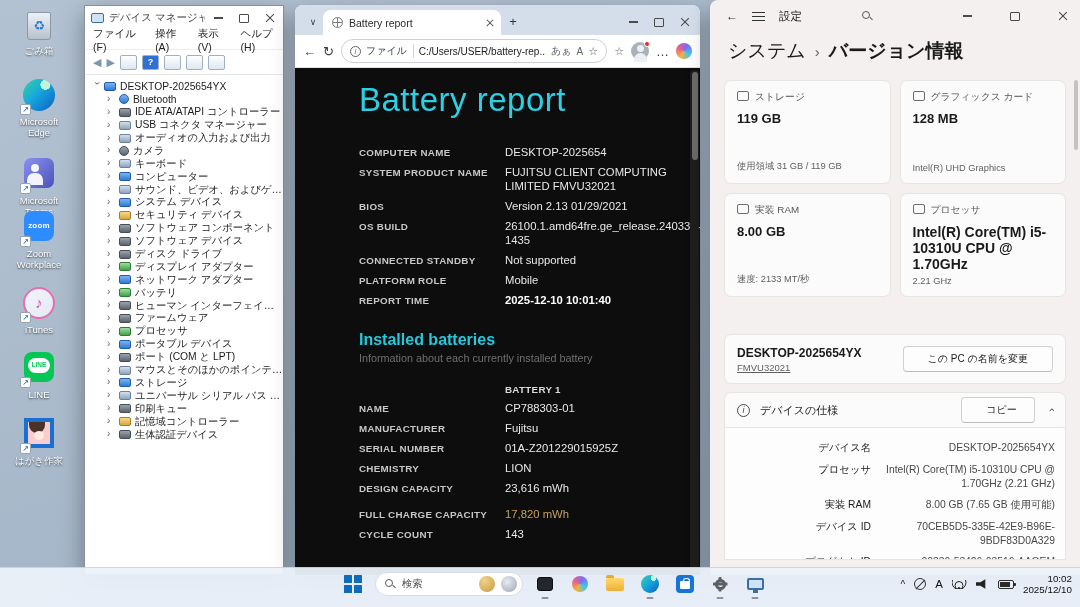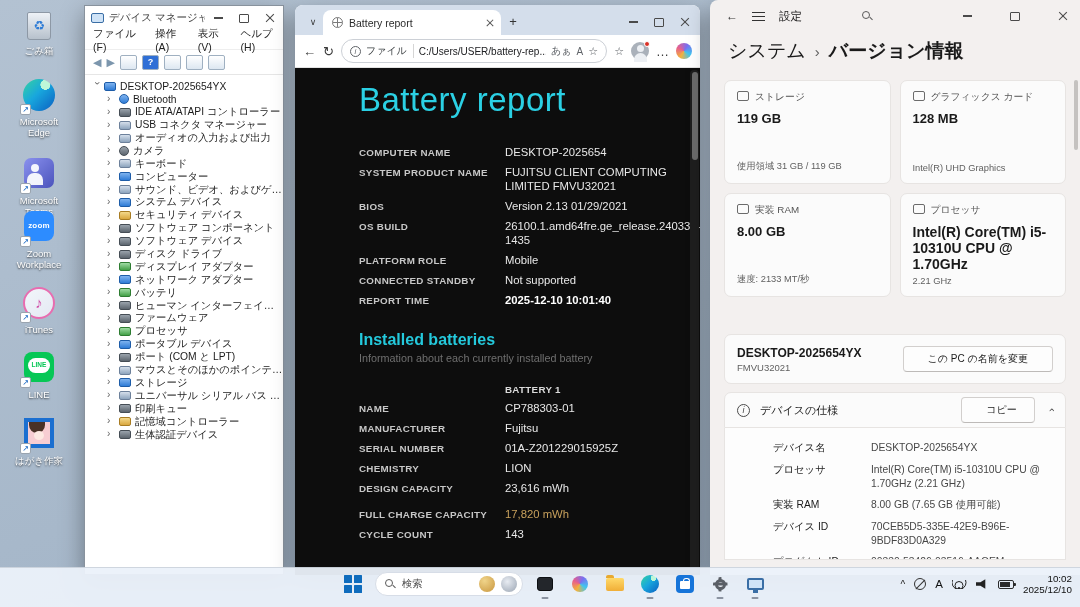--- a/index.html
+++ b/index.html
@@ -114,29 +114,29 @@
   .st-crumb .cur{font-weight:bold;}
   .st-body{padding:6px 14px 0;}
   .cardgrid{display:grid;grid-template-columns:1fr 1fr;gap:9px;}
   .card{height:104px;background:#fbfbfb;border:1px solid #e7e4e2;border-radius:7px;padding:10px 12px;display:flex;flex-direction:column;}
   .card .hd{display:flex;align-items:flex-start;gap:6px;font-size:9.8px;color:#565656;}
   .cico{width:12px;height:10px;border:1.3px solid #6b6b6b;border-radius:2px;flex:0 0 auto;}
   .card .val{margin-top:7px;font-size:13px;font-weight:bold;color:#1a1a1a;line-height:16px;}
   .card .ft{margin-top:auto;font-size:9.3px;color:#5f5f5f;white-space:nowrap;overflow:hidden;}
   .namecard{margin-top:37px;height:50px;background:#fbfbfb;border:1px solid #e7e4e2;border-radius:7px;display:flex;align-items:center;padding:0 12px;}
   .namecard .nm{font-size:12px;font-weight:600;color:#1a1a1a;}
-  .namecard .md{font-size:9.5px;color:#5f5f5f;margin-top:2px;}
+  .namecard .md{font-size:9.5px;color:#5f5f5f;margin-top:2px;text-decoration:underline;}
   .stbtn{background:#fdfdfd;border:1px solid #d2cfcd;border-bottom-color:#bdbab8;border-radius:4px;font-size:10px;color:#1a1a1a;padding:5px 24px;white-space:nowrap;}
   .expander{margin-top:8px;height:36px;background:#fbfbfb;border:1px solid #e7e4e2;border-radius:7px 7px 0 0;display:flex;align-items:center;gap:10px;padding:0 12px;}
   .expander .ti{font-size:11px;color:#1a1a1a;flex:1;}
   .expander .stbtn{width:74px;text-align:center;}
   .expander .chevup{color:#444;font-size:11px;transform:rotate(-90deg);margin-left:4px;}
   .infoc2{width:13px;height:13px;border:1.2px solid #4a4a4a;border-radius:50%;font-size:9px;line-height:11px;text-align:center;color:#4a4a4a;font-style:italic;flex:0 0 auto;}
   .specs{background:#fdfdfd;border:1px solid #e7e4e2;border-top:none;padding:13px 10px 0 48px;height:132px;overflow:hidden;}
-  .srow{display:flex;margin-bottom:8px;}
+  .srow{display:flex;margin-bottom:8px;text-align:right;}
   .srow .sl{flex:0 0 98px;font-size:10.3px;color:#1a1a1a;}
   .srow .sv{flex:1;font-size:10.3px;color:#474747;line-height:13.5px;}
   .st-sb{position:absolute;right:2px;top:80px;width:4px;height:70px;background:#c5c2c0;border-radius:2px;}
 
   
   .taskbar{position:absolute;left:0;right:0;bottom:0;height:40px;background:rgba(235,241,250,.95);border-top:1px solid rgba(120,130,145,.25);}
   .tb-center{position:absolute;left:340px;top:0;height:32px;display:flex;align-items:center;gap:9px;}
   .start{display:grid;grid-template-columns:8px 8px;grid-template-rows:8px 8px;gap:1.6px;}
   .start i{background:#0f6cbd;border-radius:.5px;}
   .searchpill{width:148px;height:24px;border-radius:12px;background:#fff;border:1px solid #d7dde7;display:flex;align-items:center;gap:6px;padding:0 5px 0 9px;}
@@ -452,26 +452,26 @@
         </div>
       <div class="irow">
           <span class="ilab">BIOS</span>
           <span class="ival">Version 2.13 01/29/2021</span>
         </div>
       <div class="irow">
           <span class="ilab">OS BUILD</span>
           <span class="ival">26100.1.amd64fre.ge_release.240331-1435</span>
         </div>
       <div class="irow">
+          <span class="ilab">CONNECTED STANDBY</span>
+          <span class="ival">Not supported</span>
+        </div>
+      <div class="irow">
           <span class="ilab">PLATFORM ROLE</span>
           <span class="ival">Mobile</span>
-        </div>
-      <div class="irow">
-          <span class="ilab">CONNECTED STANDBY</span>
-          <span class="ival">Not supported</span>
         </div>
       <div class="irow">
           <span class="ilab">REPORT TIME</span>
           <span class="ival bold">2025-12-10  10:01:40</span>
         </div>
 
       <div class="bsection">
         <h2>Installed batteries</h2>
         <div class="bsub">Information about each currently installed battery</div>
         <div class="bhdr">BATTERY 1</div>

